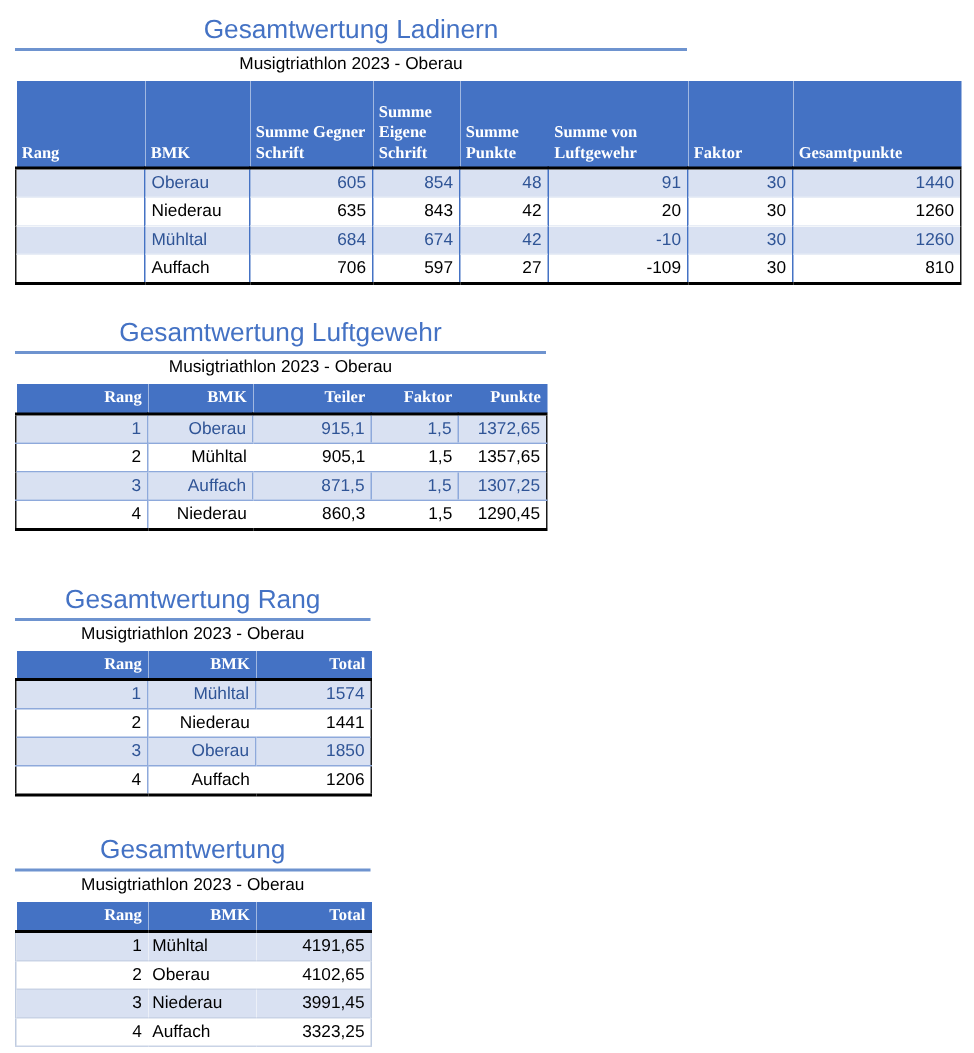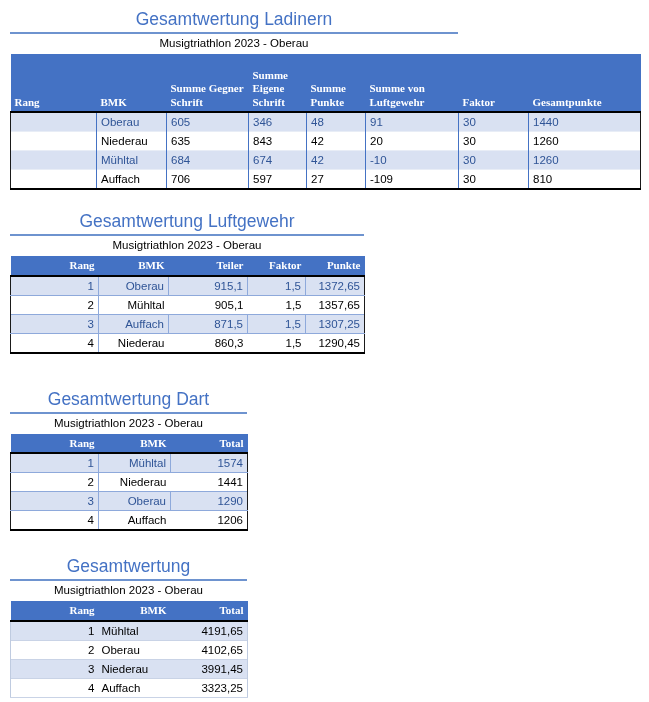--- a/index.html
+++ b/index.html
@@ -73,21 +73,21 @@
     overflow:hidden;
     white-space:nowrap;
   }
   tbody tr:last-child td{border-bottom:2px solid var(--heavy-border);}
   .tbl-4 tbody tr:last-child td{border-bottom:1px solid var(--light-row-border);}
 
   tr.band td{background:var(--band-bg);}
   .blue-band tr.band td{color:var(--band-text);}
 
   
-  .tbl-1 tbody td{}
+  .tbl-1 tbody td{text-align:right;}
   .tbl-1 tbody td:nth-child(2){text-align:left;}
   .tbl-1 tbody td + td{border-left:1px solid var(--grid-blue);}
   .tbl-1 tbody tr + tr td{border-top:1px solid #e8edf6;}
   .tbl-1 tbody td:first-child{border-left:1px solid #1a1a1a;}
   .tbl-1 tbody td:last-child{border-right:1px solid #1a1a1a;}
 
   
   .tbl-2 tbody td,.tbl-3 tbody td{text-align:right;}
   .tbl-2 tbody td:first-child,.tbl-3 tbody td:first-child{border-right:1px solid var(--band-border);}
   .tbl-2 tr.band td + td,.tbl-3 tr.band td + td{border-left:1px solid var(--band-border);}
@@ -133,21 +133,21 @@
             <th>Summe von Luftgewehr</th>
             <th>Faktor</th>
             <th>Gesamtpunkte</th>
           </tr>
         </thead>
         <tbody>
           <tr class="band">
             <td></td>
             <td>Oberau</td>
             <td>605</td>
-            <td>346</td>
+            <td>854</td>
             <td>48</td>
             <td>91</td>
             <td>30</td>
             <td>1440</td>
           </tr>
           <tr>
             <td></td>
             <td>Niederau</td>
             <td>635</td>
             <td>843</td>
@@ -227,21 +227,21 @@
             <td>Niederau</td>
             <td>860,3</td>
             <td>1,5</td>
             <td>1290,45</td>
           </tr>
         </tbody>
       </table>
   </section>
 
   <section class="sec-gap3">
-    <div class="title w-t34">Gesamtwertung Dart</div>
+    <div class="title w-t34">Gesamtwertung Rang</div>
     <div class="subtitle w-t34">Musigtriathlon 2023 - Oberau</div>
     <table class="tbl-3 blue-band">
       <colgroup>
         <col style="width:88px">
           <col style="width:72px">
           <col style="width:77px">
       </colgroup>
     <thead>
           <tr>
             <th>Rang</th>
@@ -256,21 +256,21 @@
             <td>1574</td>
           </tr>
           <tr>
             <td>2</td>
             <td>Niederau</td>
             <td>1441</td>
           </tr>
           <tr class="band">
             <td>3</td>
             <td>Oberau</td>
-            <td>1290</td>
+            <td>1850</td>
           </tr>
           <tr>
             <td>4</td>
             <td>Auffach</td>
             <td>1206</td>
           </tr>
         </tbody>
       </table>
   </section>
 

